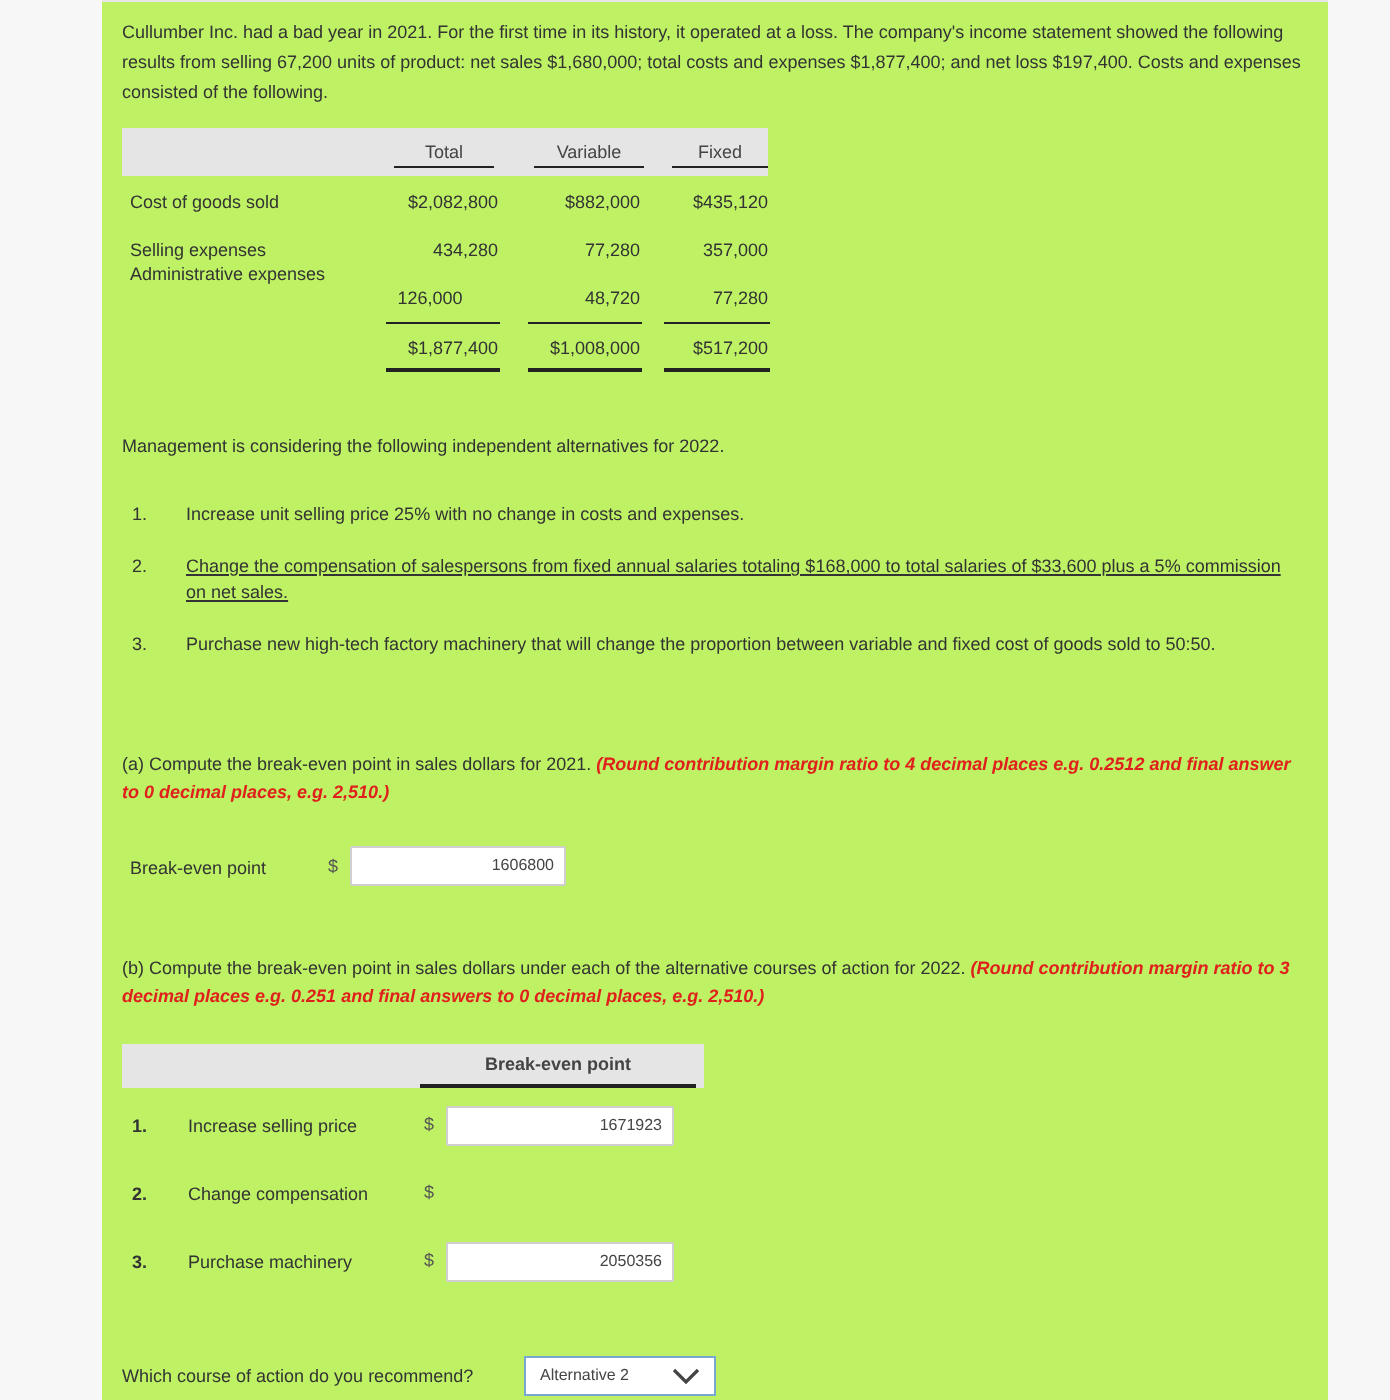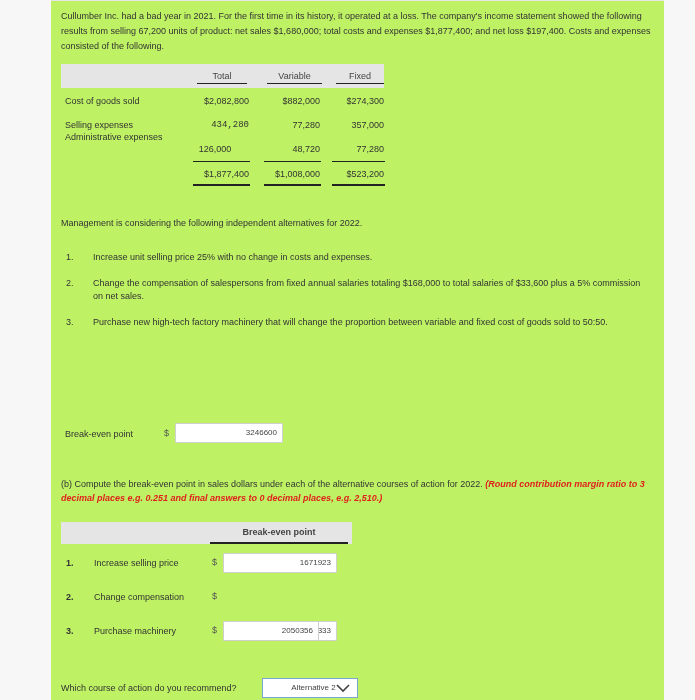--- a/index.html
+++ b/index.html
@@ -72,66 +72,69 @@
 
   <div class="abs tbl-head"></div>
   <div class="abs colhead" style="left:146px; top:70px; width:50px;">Total</div>
   <div class="abs colhead" style="left:216px; top:70px; width:55px;">Variable</div>
   <div class="abs colhead" style="left:285px; top:70px; width:48px;">Fixed</div>
 
   <div>
     <div class="abs rowlabel" style="left:14px; top:95px;">Cost of goods sold</div>
     <div class="abs num" style="left:130px; top:95px; width:68px;">$2,082,800</div>
     <div class="abs num" style="left:200px; top:95px; width:69px;">$882,000</div>
-    <div class="abs num" style="left:270px; top:95px; width:63px;">$274,300</div>
+    <div class="abs num" style="left:270px; top:95px; width:63px;">$435,120</div>
   </div>
   <div>
     <div class="abs rowlabel" style="left:14px; top:119px;">Selling expenses</div>
-    <div class="abs num" style="left:130px; top:119px; width:68px;font-family:Liberation Mono, monospace;">434,280</div>
+    <div class="abs num" style="left:130px; top:119px; width:68px;">434,280</div>
     <div class="abs num" style="left:200px; top:119px; width:69px;">77,280</div>
     <div class="abs num" style="left:270px; top:119px; width:63px;">357,000</div>
   </div>
   <div>
     <div class="abs rowlabel" style="left:14px; top:131px;">Administrative expenses</div>
     <div class="abs num" style="left:130px; top:143px; width:68px;text-align:center;">126,000</div>
     <div class="abs num" style="left:200px; top:143px; width:69px;">48,720</div>
     <div class="abs num" style="left:270px; top:143px; width:63px;">77,280</div>
   </div>
 
   <div class="abs rule" style="left:142px; top:160px; width:57px;"></div>
   <div class="abs rule" style="left:213px; top:160px; width:57px;"></div>
   <div class="abs rule" style="left:281px; top:160px; width:53px;"></div>
 
   <div>
     <div class="abs num" style="left:130px; top:168px; width:68px;">$1,877,400</div>
     <div class="abs num" style="left:200px; top:168px; width:69px;">$1,008,000</div>
-    <div class="abs num" style="left:270px; top:168px; width:63px;">$523,200</div>
+    <div class="abs num" style="left:270px; top:168px; width:63px;">$517,200</div>
   </div>
   <div class="abs rule-thick" style="left:142px; top:183px; width:57px;"></div>
   <div class="abs rule-thick" style="left:213px; top:183px; width:57px;"></div>
   <div class="abs rule-thick" style="left:281px; top:183px; width:53px;"></div>
 
   <div class="abs mgmt">Management is considering the following independent alternatives for 2022.</div>
 
   <div>
     <div class="abs li-num" style="left:15px; top:251px;">1.</div>
     <div class="abs li-text" style="left:42px; top:250px;">Increase unit selling price 25% with no change in costs and expenses.</div>
   </div>
   <div>
     <div class="abs li-num" style="left:15px; top:277px;">2.</div>
-    <div class="abs li-text" style="left:42px; top:276px;">Change the compensation of salespersons from fixed annual salaries totaling $168,000 to total salaries of $33,600 plus a 5% commission on net sales.</div>
+    <div class="abs li-text" style="left:42px; top:276px;text-decoration:underline;">Change the compensation of salespersons from fixed annual salaries totaling $168,000 to total salaries of $33,600 plus a 5% commission on net sales.</div>
   </div>
   <div>
     <div class="abs li-num" style="left:15px; top:316px;">3.</div>
     <div class="abs li-text" style="left:42px; top:315px;">Purchase new high-tech factory machinery that will change the proportion between variable and fixed cost of goods sold to 50:50.</div>
   </div>
 
+  <div class="abs qtext" style="left:10px; top:374px;">
+    <span>(a) Compute the break-even point in sales dollars for 2021. </span><span class="hint">(Round contribution margin ratio to 4 decimal places e.g. 0.2512 and final answer to 0 decimal places, e.g. 2,510.)</span>
+  </div>
   <div class="abs rowlabel" style="left:14px; top:428px;">Break-even point</div>
   <div class="abs dollar" style="left:113px; top:427px;">$</div>
-  <div class="abs input-box" style="left:124px; top:422px; width:108px;">3246600</div>
+  <div class="abs input-box" style="left:124px; top:422px; width:108px;">1606800</div>
 
   <div class="abs qtext" style="left:10px; top:476px;">
     <span>(b) Compute the break-even point in sales dollars under each of the alternative courses of action for 2022. </span><span class="hint">(Round contribution margin ratio to 3 decimal places e.g. 0.251 and final answers to 0 decimal places, e.g. 2,510.)</span>
   </div>
 
   <div class="abs bep-head"></div>
   <div class="abs bep-col" style="left:159px; top:521px; width:138px;">Break-even point</div>
 
   <div>
     <div class="abs li-num" style="left:15px; top:557px; font-weight:bold;">1.</div>
@@ -142,25 +145,25 @@
   <div>
     <div class="abs li-num" style="left:15px; top:591px; font-weight:bold;">2.</div>
     <div class="abs rowlabel" style="left:43px; top:591px;">Change compensation</div>
     <div class="abs dollar" style="left:161px; top:590px;">$</div>
     <div class="abs input-box" style="left:172px; top:620px; width:114px;">1633333</div>
   </div>
   <div>
     <div class="abs li-num" style="left:15px; top:625px; font-weight:bold;">3.</div>
     <div class="abs rowlabel" style="left:43px; top:625px;">Purchase machinery</div>
     <div class="abs dollar" style="left:161px; top:624px;">$</div>
-    <div class="abs input-box" style="left:172px; top:620px; width:96px;">2050356</div>
+    <div class="abs input-box" style="left:172px; top:620px; width:114px;">2050356</div>
   </div>
 
   <div class="abs rowlabel" style="left:10px; top:682px;">Which course of action do you recommend?</div>
-  <div class="abs select" style="left:211px; top:677px; width:96px;text-align:center;">
+  <div class="abs select" style="left:211px; top:677px; width:96px;">
     <span>Alternative 2</span>
     <span class="chev">
       <svg width="16" height="12" viewBox="0 0 16 12">
           <polyline points="2,3 8,9 14,3" fill="none" stroke="#444" stroke-width="1.6"></polyline>
         </svg>
     </span>
   </div>
 
 </div>
 

